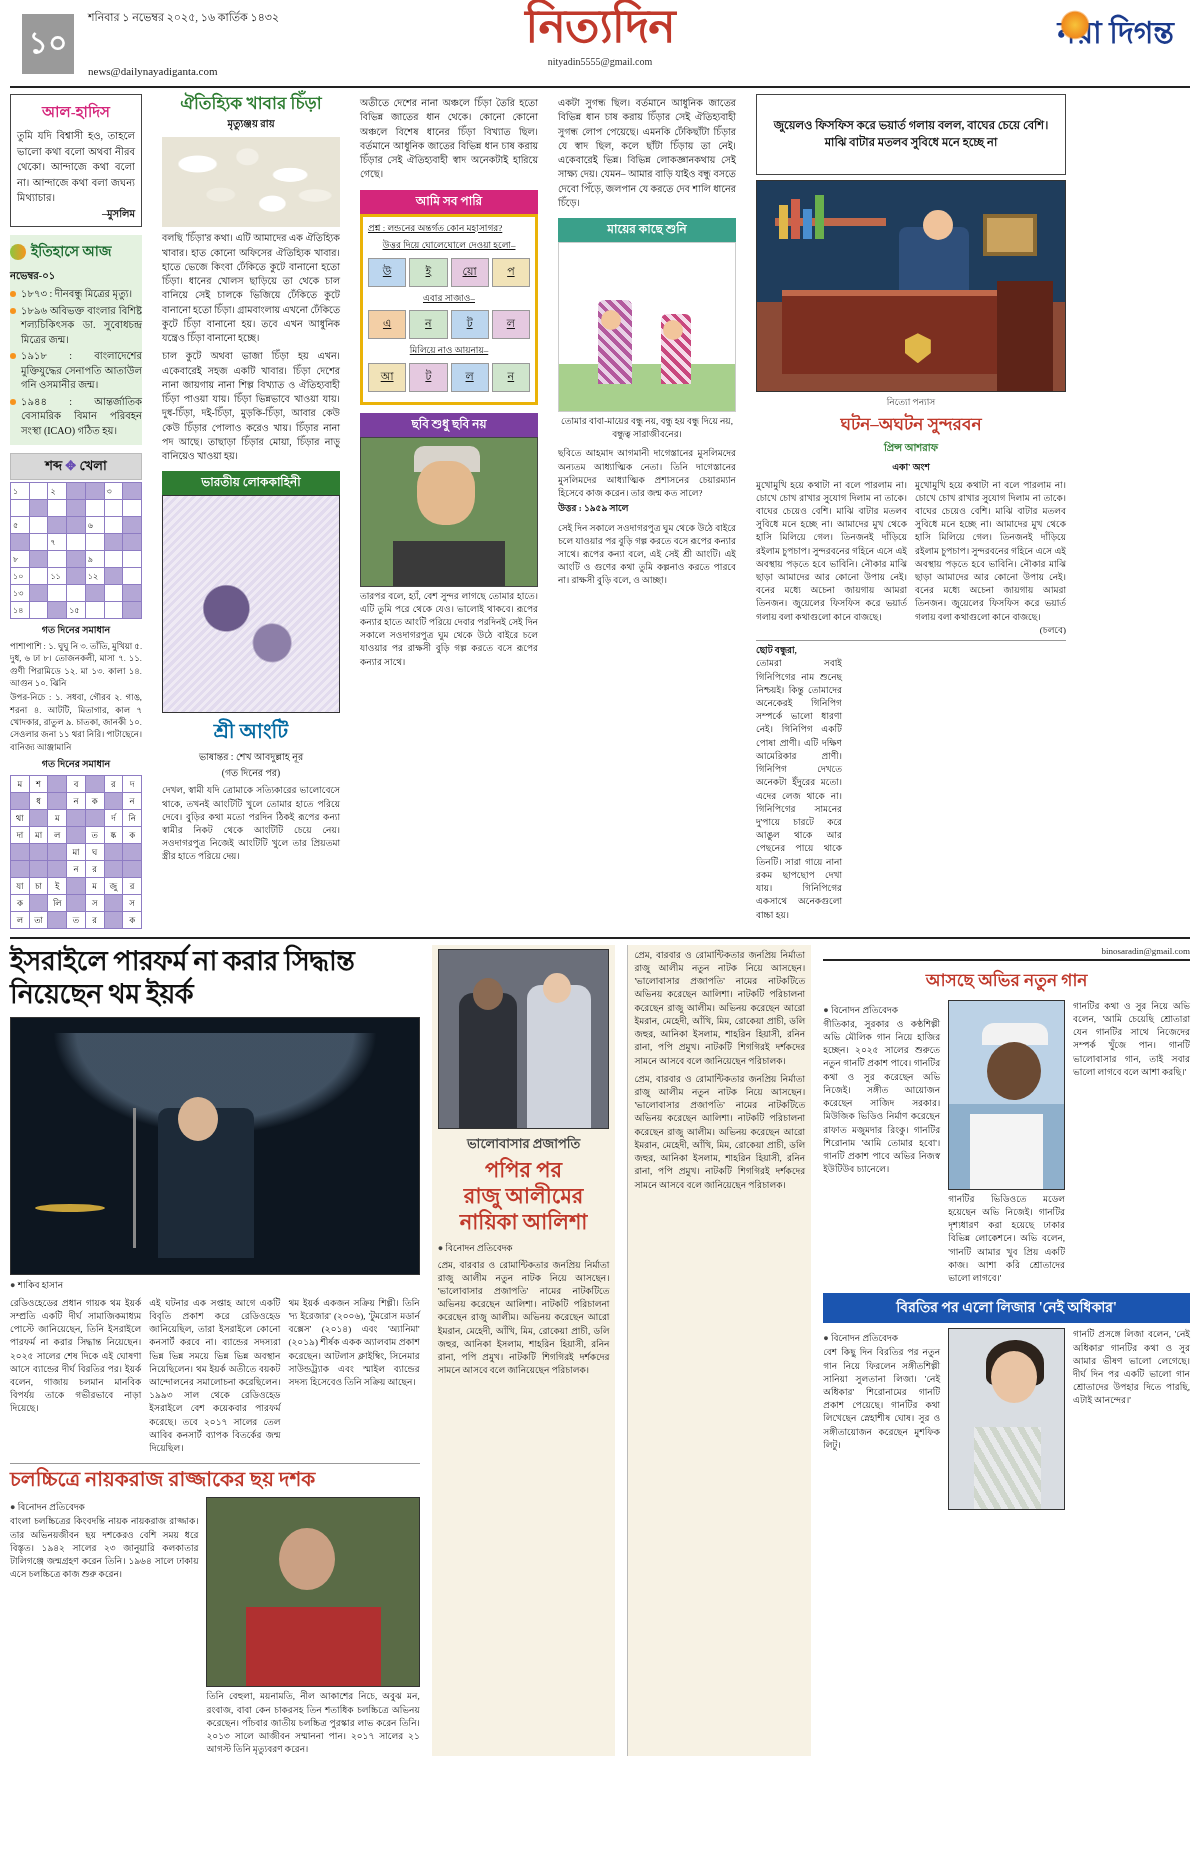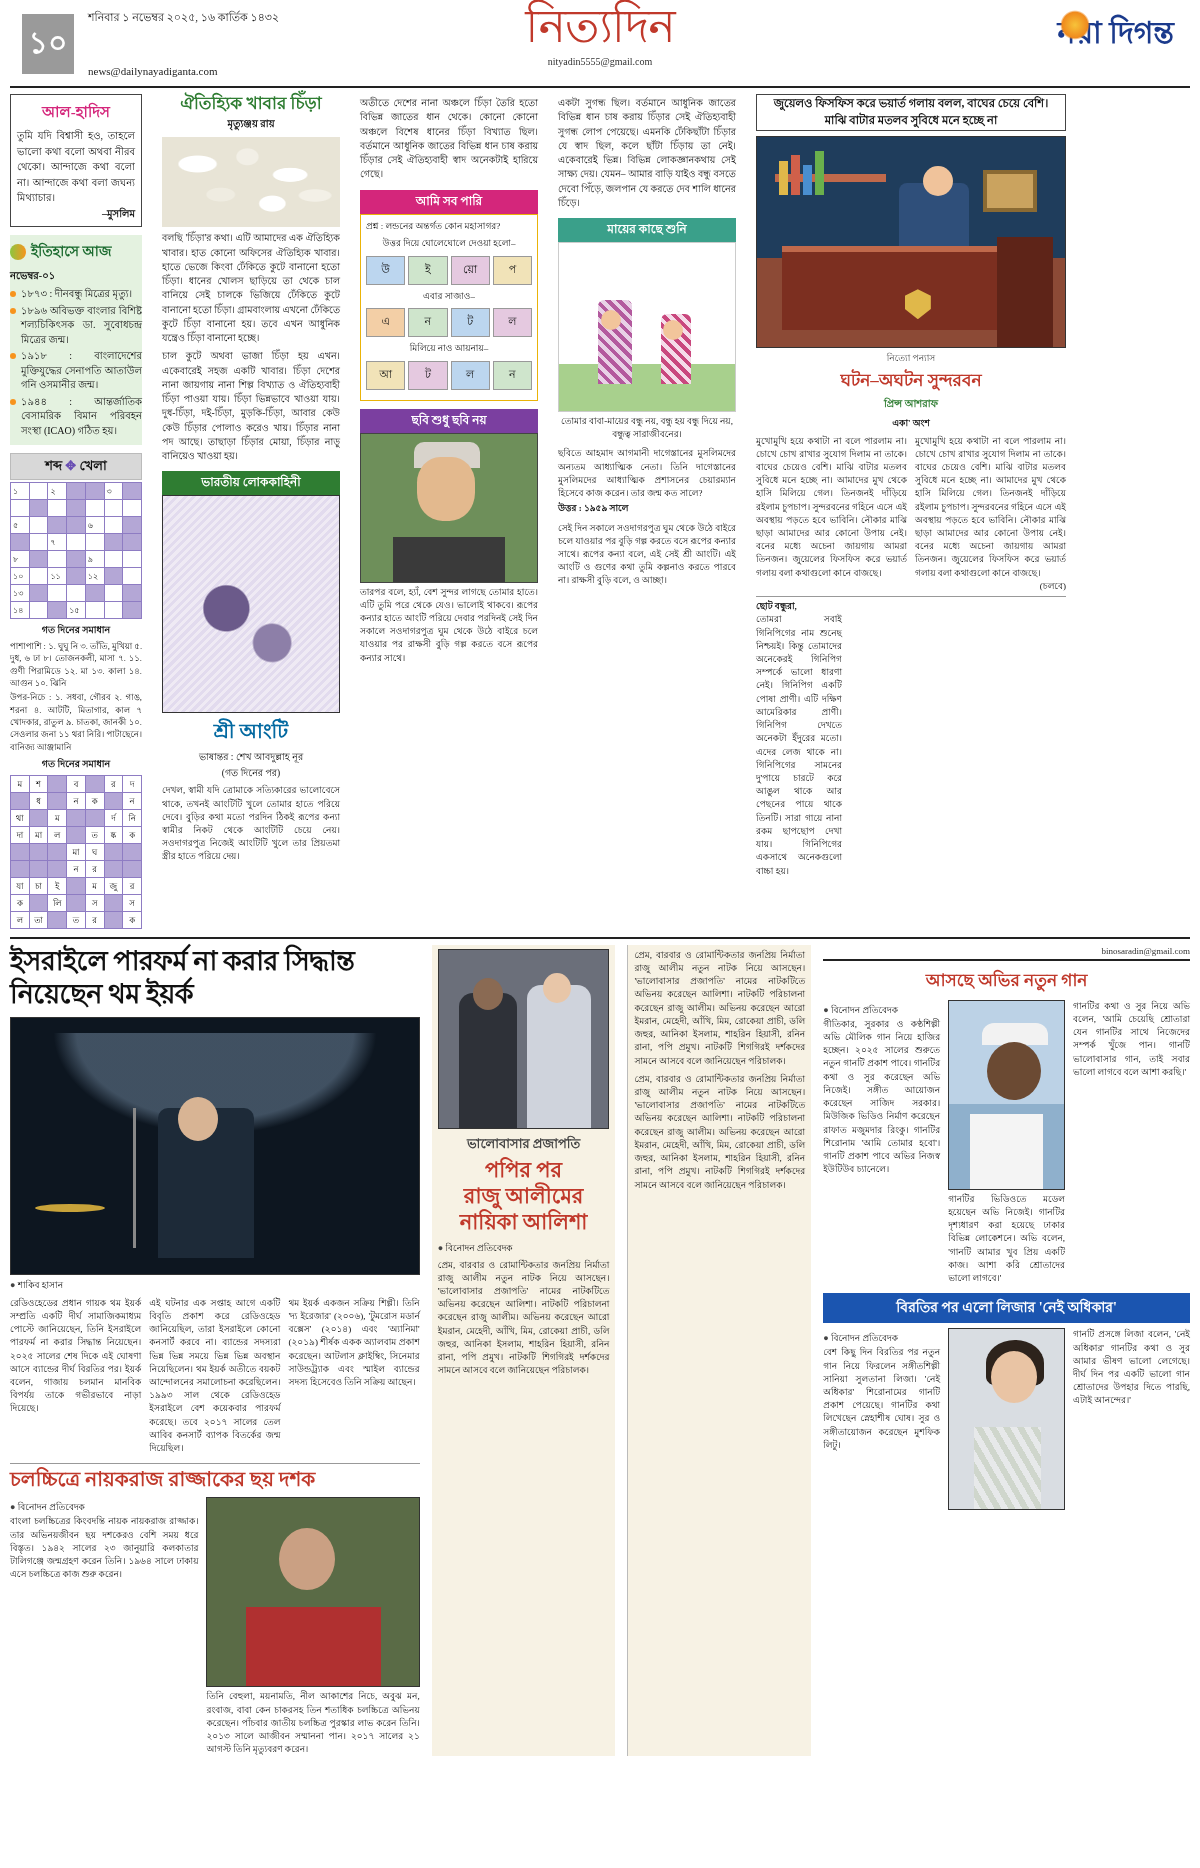--- a/index.html
+++ b/index.html
@@ -20,21 +20,21 @@
     display:flex; align-items:center; justify-content:center;
     font-size:30px; font-weight:bold; margin-left:12px;
   }
   .dateblock { margin-left:14px; font-size:11px; line-height:1.7; color:#222; }
   .dateblock .em { font-family:"Liberation Serif", serif;margin-top:35px; }
   .brand-center {
     position:absolute; left:50%; transform:translateX(-50%); top:4px;
     text-align:center;
   }
   .brand-center .logo {
-    font-size:46px; font-weight:normal; color:#c0392b; letter-spacing:-1px;
+    font-size:46px; font-weight:bold; color:#c0392b; letter-spacing:-1px;
     line-height:1; font-family:"Liberation Serif", serif;
   }
   .brand-center .mail { font-size:10px; margin-top:6px; color:#333; }
   .brand-right { position:absolute; right:16px; top:18px; text-align:right; }
   .brand-right .nd { font-size:30px; font-weight:bold; color:#1b3a8c; line-height:1; }
   .sunburst {
     position:absolute; right:84px; top:-8px; width:30px; height:30px;
     background:radial-gradient(circle, #f7c33a 0%, #f08a1d 60%, rgba(240,138,29,0) 70%);
     border-radius:50%;
   }
@@ -134,21 +134,21 @@
     background:
       radial-gradient(circle at 36% 52%, #6b5a8a 0 14%, transparent 15%),
       radial-gradient(circle at 62% 68%, #8d7fa8 0 10%, transparent 11%),
       repeating-linear-gradient(135deg, #efeaf4 0 3px, #e2dbee 3px 6px);
   }
   .cat-cap { text-align:center; font-size:20px; font-weight:bold; color:#0369a1; margin-top:3px; }
   .cat-sub { text-align:center; font-size:9.5px; margin-top:1px; }
 
   
   .pink-bar { background:#d4267b; color:#fff; text-align:center; font-size:12px; font-weight:bold; padding:2px 0; }
-  .pinkbox { border:1px solid #eab308; padding:5px; }
+  .pinkbox { border:3px solid #eab308; padding:5px;text-decoration:underline; }
   .q-line { font-size:9px; line-height:1.5; text-align:justify; }
   .tiles { display:flex; gap:3px; margin:5px 0; }
   .tiles span { flex:1; text-align:center; font-size:11px; padding:4px 0; border:1px solid #999; }
   .t-b { background:#bcd6ef; } .t-g { background:#cfe5cc; }
   .t-p { background:#e5c9e0; } .t-y { background:#f1e3b8; }
   .t-o { background:#f3cfa6; }
 
   
   .teal-bar { background:#3aa08a; color:#fff; text-align:center; font-size:12px; font-weight:bold; padding:2px 0; }
   .kids {
@@ -495,21 +495,21 @@
       </div>
       <div class="body-sm" style="text-align:center;margin-top:3px">তোমার বাবা-মায়ের বন্ধু নয়, বন্ধু হয় বন্ধু দিয়ে নয়, বন্ধুত্ব সারাজীবনের।</div>
 
       <div class="body-sm" style="margin-top:6px">ছবিতে আহমাদ আগমানী দাগেস্তানের মুসলিমদের অন্যতম আধ্যাত্মিক নেতা। তিনি দাগেস্তানের মুসলিমদের আধ্যাত্মিক প্রশাসনের চেয়ারম্যান হিসেবে কাজ করেন। তার জন্ম কত সালে?</div>
       <div class="body-sm" style="font-weight:bold;margin-top:2px">উত্তর : ১৯৫৯ সালে</div>
 
       <div class="body-sm" style="margin-top:6px">সেই দিন সকালে সওদাগরপুত্র ঘুম থেকে উঠে বাইরে চলে যাওয়ার পর বুড়ি গল্প করতে বসে রূপের কন্যার সাথে। রূপের কন্যা বলে, এই সেই শ্রী আংটি। এই আংটি ও গুণের কথা তুমি কল্পনাও করতে পারবে না। রাক্ষসী বুড়ি বলে, ও আচ্ছা।</div>
     </div>
 
     <div class="col c5">
-      <div class="box" style="padding:0 8px">
+      <div class="box" style="padding:22px 8px">
         <div style="font-size:11.5px;font-weight:bold;text-align:center;line-height:1.5">জুয়েলও ফিসফিস করে ভয়ার্ত গলায় বলল, বাঘের চেয়ে বেশি। মাঝি বাটার মতলব সুবিধে মনে হচ্ছে না</div>
       </div>
 
       <div class="cartoon" style="margin-top:5px">
         <div class="cart-wall"></div>
         <div class="cart-floor"></div>
         <div class="cart-shelf"></div>
         <div class="cart-books">
           <span></span>
             <span style="height:40px;background:#d0604a"></span>

